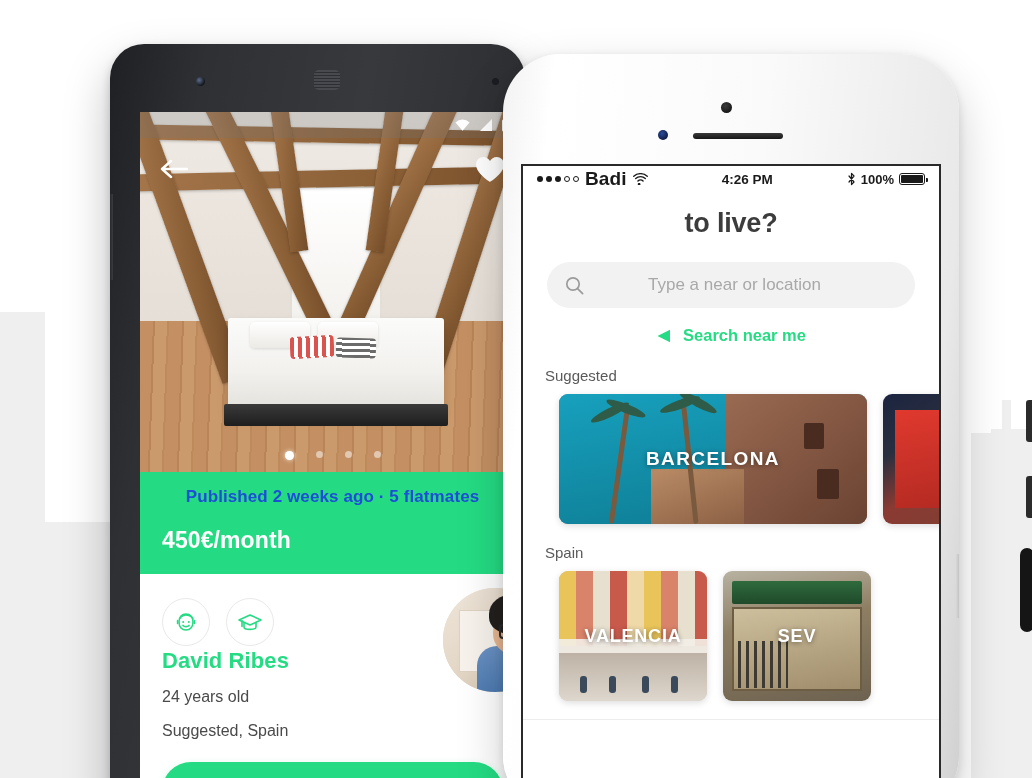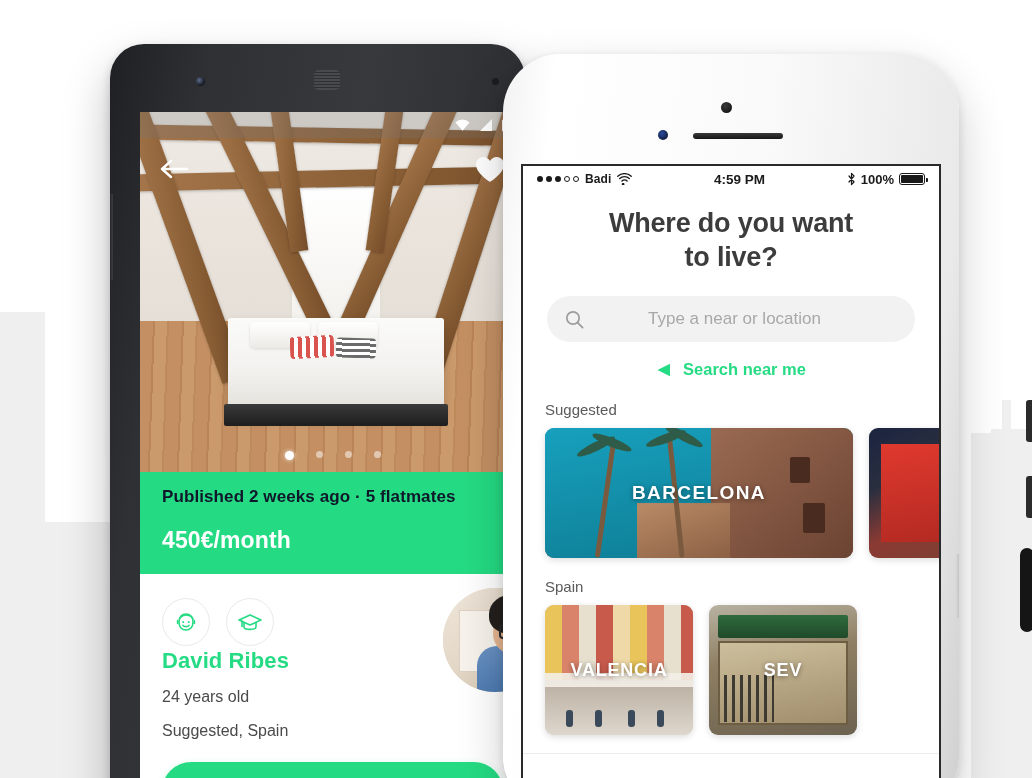--- a/index.html
+++ b/index.html
@@ -87,21 +87,21 @@
       background:rgba(120,120,120,.28);display:flex;align-items:center;justify-content:flex-end;
       gap:9px;padding-right:14px;box-sizing:border-box;}
   .sb-ico{display:block;}
   .hero-topbar{position:absolute;left:0;top:26px;right:0;height:62px;
       display:flex;align-items:center;justify-content:space-between;padding:0 20px;box-sizing:border-box;}
   .hero-dots{position:absolute;left:0;right:0;bottom:12px;display:flex;justify-content:center;gap:22px;}
   .dot{width:7px;height:7px;border-radius:50%;background:rgba(255,255,255,.5);}
   .dot.active{background:#ffffff;width:9px;height:9px;box-shadow:0 0 4px rgba(255,255,255,.8);}
 
   .green-banner{background:#24DB83;padding:15px 22px 20px 22px;}
-  .gb-line1{color:#0f172a;font-size:17px;font-weight:bold;letter-spacing:.1px;}
+  .gb-line1{color:#1d4ed8;font-size:17px;font-weight:bold;letter-spacing:.1px;text-align:center;}
   .gb-line2{color:#ffffff;font-size:23px;font-weight:bold;margin-top:20px;letter-spacing:.1px;}
 
   .profile{position:relative;padding:24px 22px 0 22px;background:#fff;}
   .badge-row{display:flex;gap:16px;}
   .badge{width:48px;height:48px;border-radius:50%;border:1.6px solid #E9E9E9;
       display:flex;align-items:center;justify-content:center;box-sizing:border-box;}
   .pname{color:#25DB83;font-size:22px;font-weight:bold;margin-top:2px;letter-spacing:.1px;}
   .pmeta{color:#4A4A4A;font-size:16px;margin-top:11px;line-height:1.45;}
   .avatar{position:absolute;right:-22px;top:14px;width:104px;height:104px;border-radius:50%;
       overflow:hidden;background:linear-gradient(160deg,#e8dccd,#d8c6b1);}
@@ -136,40 +136,40 @@
 
   .ip-screen{position:absolute;left:18px;top:110px;width:420px;height:650px;background:#ffffff;
       border:2px solid #2a2a2a;box-sizing:border-box;overflow:hidden;}
 
   .ios-status{height:26px;display:flex;align-items:center;padding:0 14px;box-sizing:border-box;
       font-size:13px;color:#1a1a1a;font-weight:bold;}
   .ios-left{display:flex;align-items:center;gap:6px;}
   .sig-dots{display:flex;align-items:center;gap:3px;}
   .sd{width:6px;height:6px;border-radius:50%;background:#1a1a1a;}
   .sd.off{background:transparent;border:1px solid #1a1a1a;box-sizing:border-box;}
-  .carrier{font-size:12px;font-weight:bold;letter-spacing:.1px;}
+  .carrier{font-size:19px;font-weight:bold;letter-spacing:.1px;}
   .ios-center{flex:1;text-align:center;font-size:13.5px;font-weight:bold;}
   .ios-right{display:flex;align-items:center;gap:5px;}
   .batt-pct{font-size:13px;font-weight:bold;}
   .batt{width:26px;height:12px;border:1.4px solid #1a1a1a;border-radius:3px;position:relative;padding:1.4px;box-sizing:border-box;}
   .batt i{display:block;height:100%;width:100%;background:#1a1a1a;border-radius:1px;}
   .batt:after{content:"";position:absolute;right:-4px;top:3.5px;width:2.2px;height:4px;
       background:#1a1a1a;border-radius:0 1px 1px 0;}
 
   .ip-title{text-align:center;font-size:27px;font-weight:bold;color:#3C3C3C;
       line-height:1.26;margin:14px 34px 0 34px;letter-spacing:-.2px;}
   .ip-search{margin:22px 24px 0 24px;height:46px;border-radius:23px;background:#F2F2F2;
       display:flex;align-items:center;padding:0 18px;box-sizing:border-box;gap:14px;}
   .ip-search-ph{color:#A8A8A8;font-size:17px;flex:1;text-align:center;padding-right:26px;}
   .near-me{display:flex;align-items:center;justify-content:center;gap:11px;margin-top:18px;}
   .near-me span{color:#25DB83;font-size:16.5px;font-weight:bold;}
 
   .sec-label{color:#5A5A5A;font-size:15px;margin:22px 16px 10px 22px;}
   .sec-label.spain{margin-top:20px;}
-  .cards{display:flex;gap:16px;padding-left:22px;}
+  .cards{display:flex;gap:16px;padding-left:36px;}
   .card{border-radius:9px;overflow:hidden;position:relative;flex:none;
       box-shadow:0 2px 7px rgba(0,0,0,.14);}
   .card.wide{width:308px;height:130px;}
   .card.sq{width:148px;height:130px;}
   .card-label{position:absolute;inset:0;display:flex;align-items:center;justify-content:center;
       color:#ffffff;font-size:19px;font-weight:bold;letter-spacing:1.4px;
       text-shadow:0 1px 5px rgba(0,0,0,.45);}
   .card.sq .card-label{font-size:18px;letter-spacing:.8px;}
   .divider{height:1px;background:#EDEDED;margin:18px 0 0 0;}
 
@@ -354,34 +354,33 @@
           <div class="sd off"></div>
         </div>
         <div class="carrier">Badi</div>
         <svg width="15" height="12" viewBox="0 0 16 13">
           <path d="M8 12.3 A1.5 1.5 0 1 1 8 12.2 Z" fill="#1a1a1a"></path>
           <path d="M5.2 8.6 A4 4 0 0 1 10.8 8.6" fill="none" stroke="#1a1a1a" stroke-width="1.5" stroke-linecap="round"></path>
           <path d="M2.8 6 A7.6 7.6 0 0 1 13.2 6" fill="none" stroke="#1a1a1a" stroke-width="1.5" stroke-linecap="round"></path>
           <path d="M0.7 3.5 A11 11 0 0 1 15.3 3.5" fill="none" stroke="#1a1a1a" stroke-width="1.5" stroke-linecap="round"></path>
         </svg>
       </div>
-      <div class="ios-center">4:59 PM</div>
+      <div class="ios-center">4:26 PM</div>
       <div class="ios-right">
         <svg width="9" height="14" viewBox="0 0 9 14">
           <path d="M2 4 L7 10 L4.5 12.6 L4.5 1.4 L7 4 L2 10" fill="none" stroke="#1a1a1a" stroke-width="1.2" stroke-linejoin="round" stroke-linecap="round"></path>
         </svg>
         <div class="batt-pct">100%</div>
         <div class="batt">
             <i></i>
           </div>
       </div>
     </div>
 
     <div class="ip-title">
-      <div>Where do you want</div>
       <div>to live?</div>
     </div>
 
     <div class="ip-search">
       <svg width="19" height="19" viewBox="0 0 19 19">
         <circle cx="8" cy="8" r="6.2" fill="none" stroke="#9B9B9B" stroke-width="1.7"></circle>
         <path d="M12.6 12.6 L17.6 17.6" stroke="#9B9B9B" stroke-width="1.7" stroke-linecap="round"></path>
       </svg>
       <div class="ip-search-ph">Type a near or location</div>
     </div>

